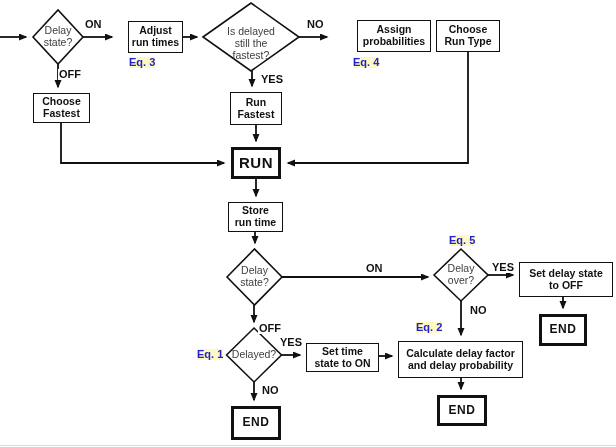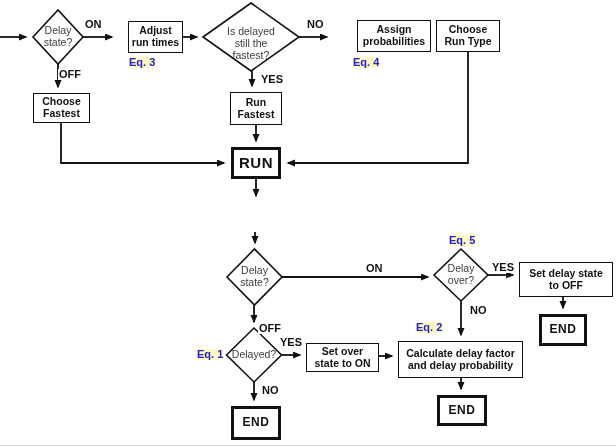--- a/index.html
+++ b/index.html
@@ -127,23 +127,25 @@
   <div class="node process" style="left:128px;top:21px;width:55px;height:32px;">Adjust
 run times</div>
   <div class="node process" style="left:333px;top:20px;width:74px;height:32px;margin-left:24px;">Assign
 probabilities</div>
   <div class="node process" style="left:436px;top:20px;width:64px;height:32px;">Choose
 Run Type</div>
   <div class="node process" style="left:33px;top:93px;width:57px;height:30px;">Choose
 Fastest</div>
   <div class="node process" style="left:230px;top:92px;width:52px;height:33px;">Run
 Fastest</div>
+  <div class="node process" style="left:228px;top:202px;width:55px;height:30px;">Store
+run time</div>
   <div class="node process" style="left:519px;top:262px;width:94px;height:35px;">Set delay state
 to OFF</div>
-  <div class="node process" style="left:306px;top:343px;width:73px;height:29px;">Set over
+  <div class="node process" style="left:306px;top:343px;width:73px;height:29px;">Set time
 state to ON</div>
   <div class="node process" style="left:398px;top:341px;width:125px;height:37px;">Calculate delay factor
 and delay probability</div>
 
   <div class="node terminal run-box" style="left:231px;top:147px;width:50px;height:32px;">RUN</div>
   <div class="node terminal end-box" style="left:539px;top:314px;width:48px;height:32px;">END</div>
   <div class="node terminal end-box" style="left:437px;top:395px;width:50px;height:31px;">END</div>
   <div class="node terminal end-box" style="left:231px;top:406px;width:50px;height:34px;">END</div>
 
   <div class="edge-label" style="left:84px;top:19px;">ON</div>

